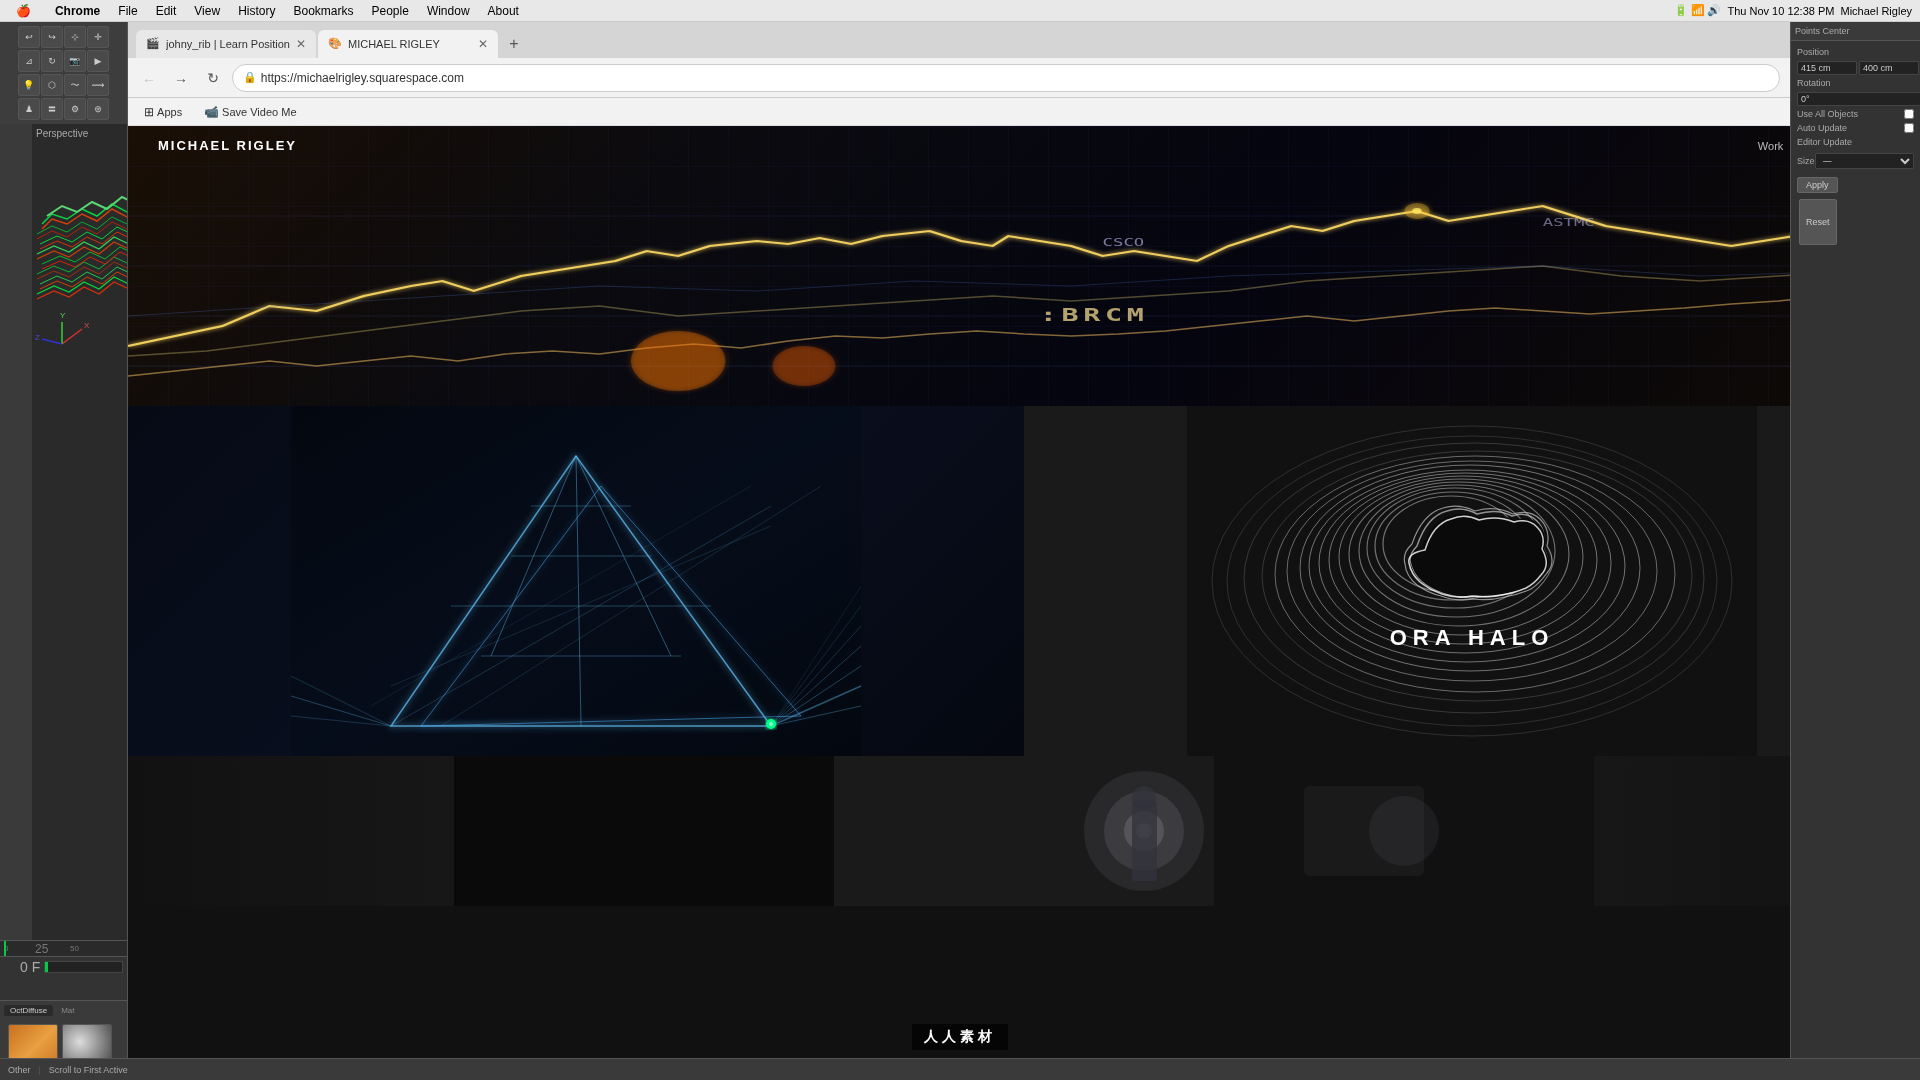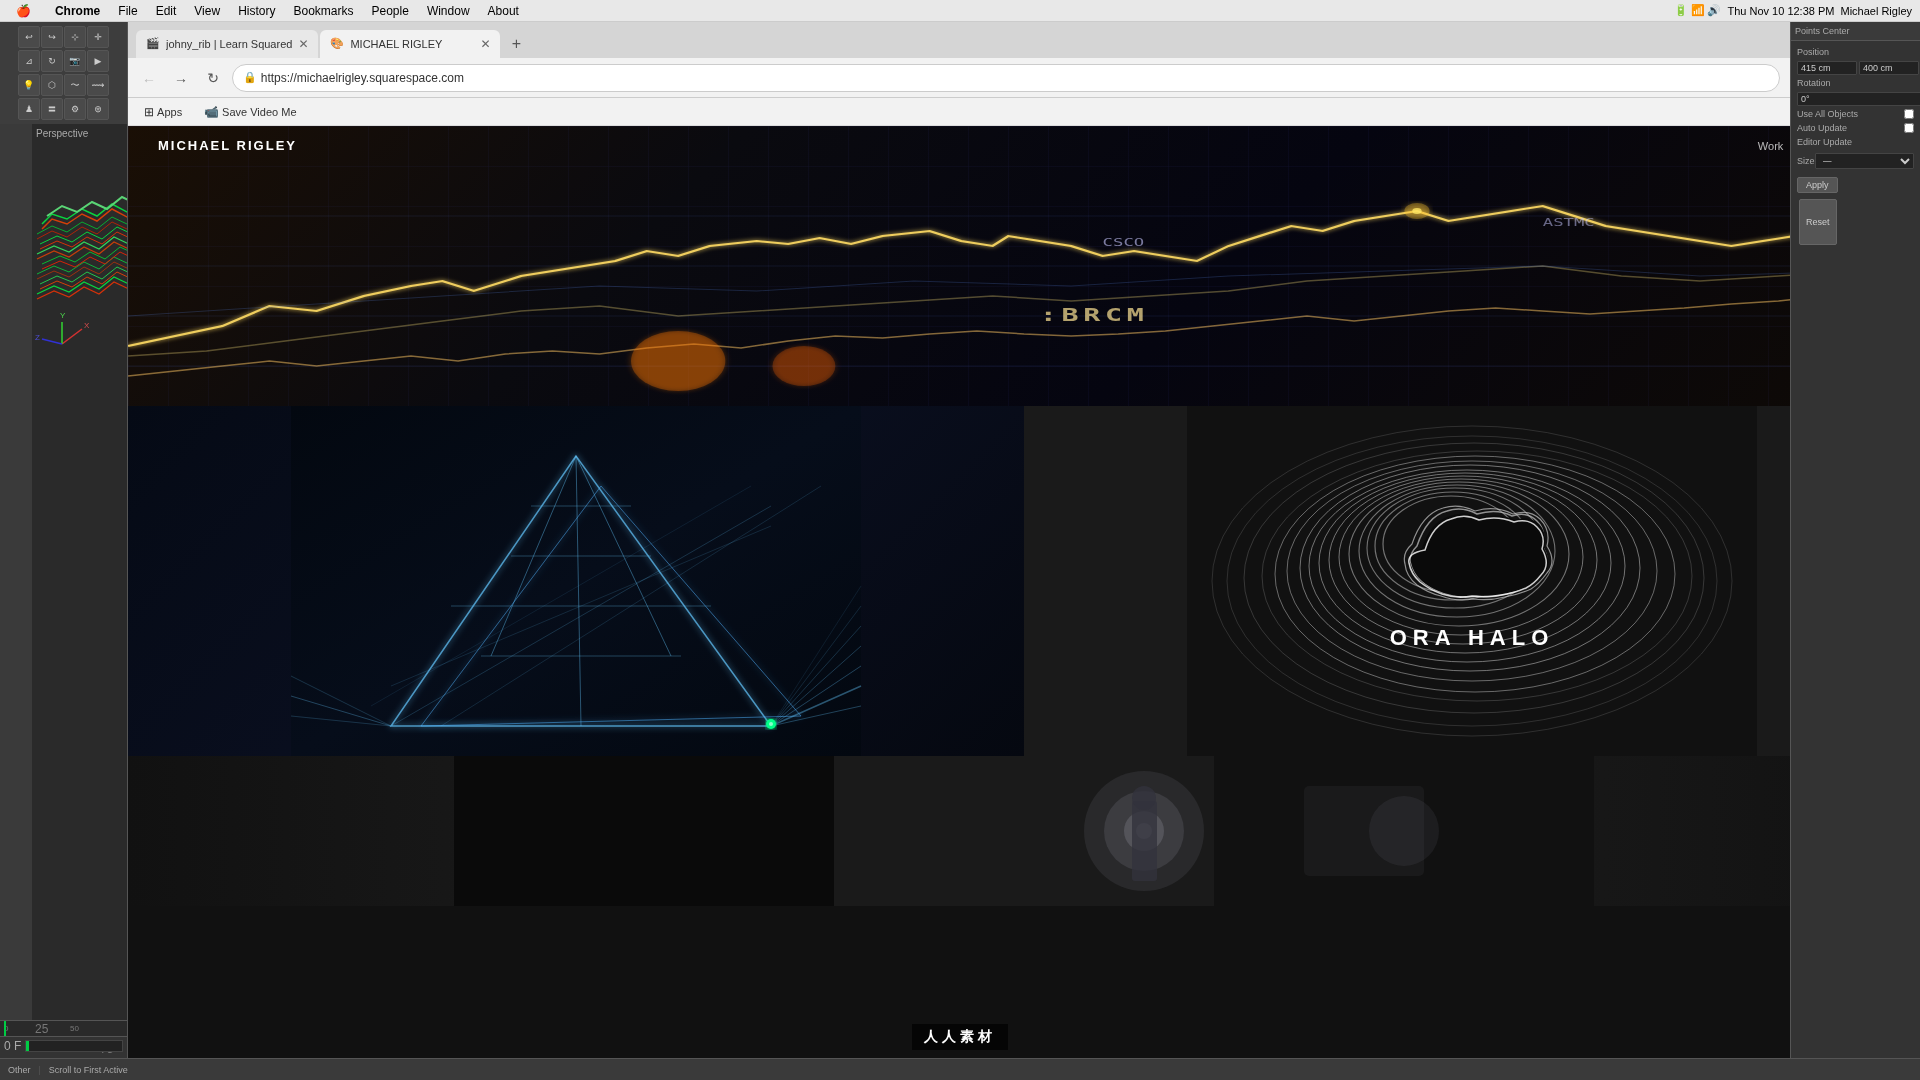--- a/index.html
+++ b/index.html
@@ -409,36 +409,55 @@
 
   <div class="c4d-timeline">
     <div class="timeline-ruler">
       <span style="position:absolute;left:4px;font-size:8px;color:#777;">0</span>
       <span style="position:absolute;left:35px;font-size:12px;color:#777;">25</span>
       <span style="position:absolute;left:70px;font-size:8px;color:#777;">50</span>
       <span style="position:absolute;left:100px;font-size:12px;color:#777;margin-top:41px;">75</span>
       <div style="position:absolute;left:4px;top:0;bottom:0;width:2px;background:#00cc44;"></div>
     </div>
     <div style="display:flex;align-items:center;gap:4px;padding:2px 4px;">
-      <span style="font-size:12px;color:#aaa;">0 F</span>
+      <span style="font-size:14px;color:#aaa;margin-left:16px;">0 F</span>
       <div style="flex:1;height:12px;background:#222;border:1px solid #444;position:relative;">
         <div style="position:absolute;left:0;top:0;bottom:0;width:3px;background:#00cc44;"></div>
       </div>
     </div>
   </div>
 
+  <div class="c4d-material">
+
+    <div style="display:flex;gap:2px;margin-bottom:4px;">
+      <div style="font-size:8px;color:#ccc;background:#2a2a2a;padding:1px 6px;border-radius:2px;">OctDiffuse</div>
+      <div style="font-size:8px;color:#888;padding:1px 6px;">Mat</div>
+    </div>
+    <div class="material-preview">
+
+      <div>
+        <div class="material-swatch mat-orange"></div>
+        <div class="material-label">OctDiffuse</div>
+      </div>
+
+      <div>
+        <div class="material-swatch mat-gray"></div>
+        <div class="material-label">Mat</div>
+      </div>
+    </div>
+  </div>
 </div>
 
 <div class="chrome-window">
 
   <div class="tab-bar">
 
     <div class="tab">
       <span class="tab-favicon">🎬</span>
-      <span class="tab-title">johny_rib | Learn Squared</span>
+      <span class="tab-title">johny_rib | Learn Position</span>
       <span class="tab-close">✕</span>
     </div>
 
     <div class="tab active">
       <span class="tab-favicon">🎨</span>
       <span class="tab-title">MICHAEL RIGLEY</span>
       <span class="tab-close">✕</span>
     </div>
     <div class="new-tab-btn">+</div>
   </div>

